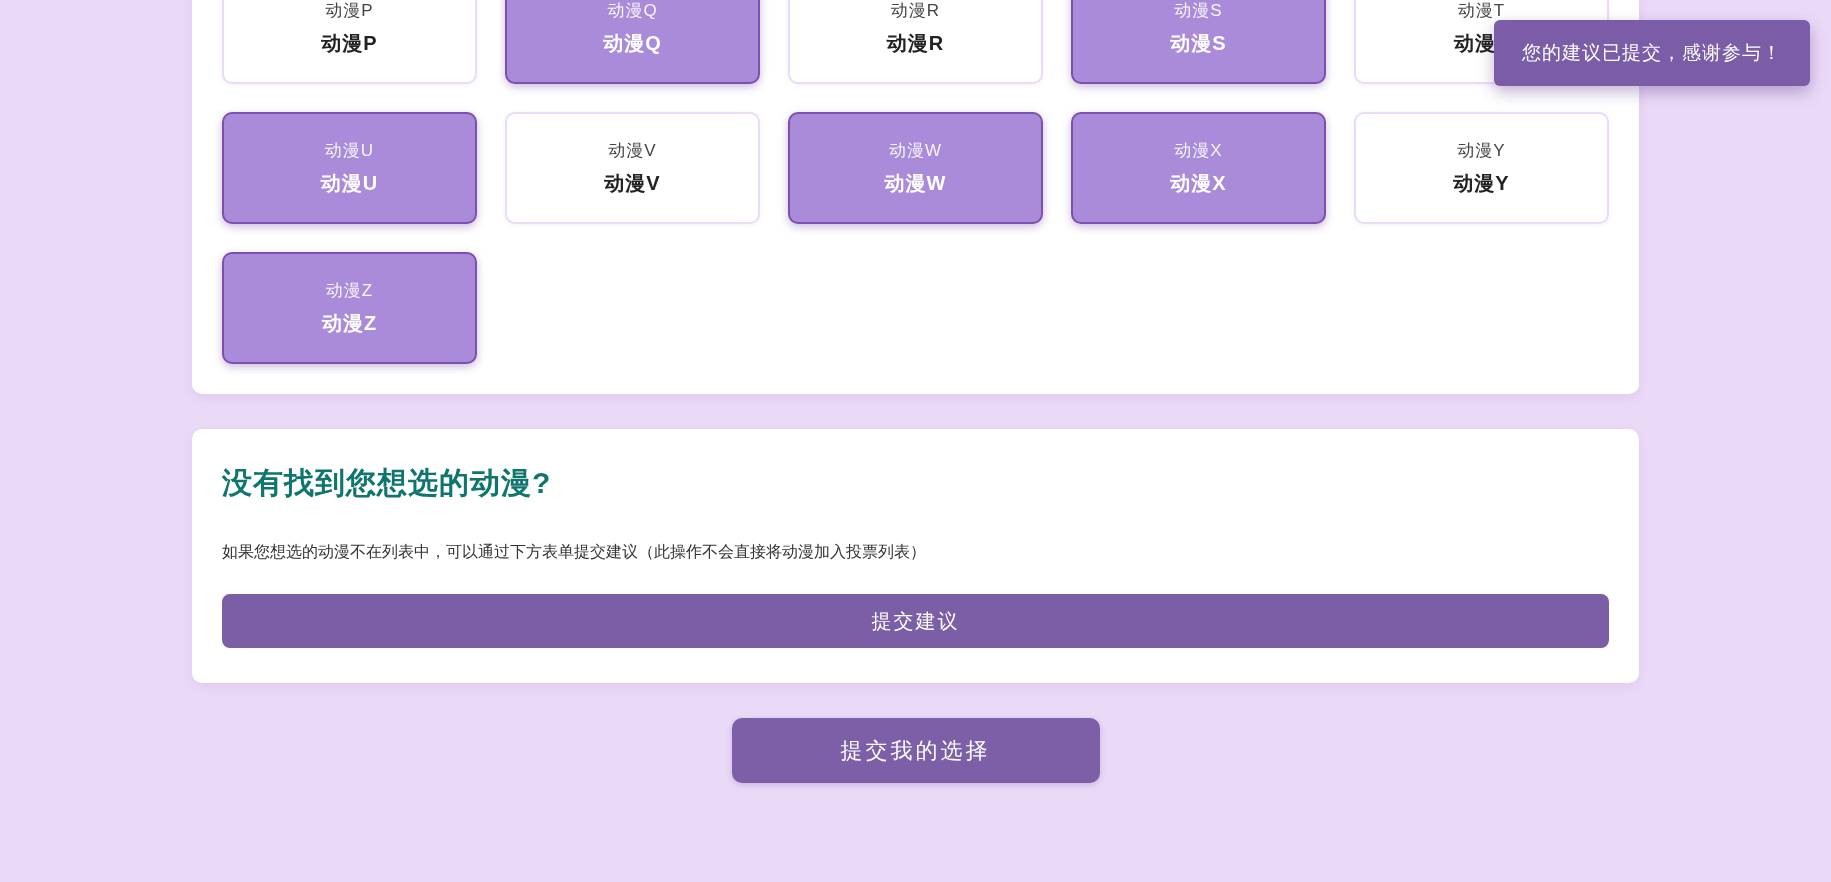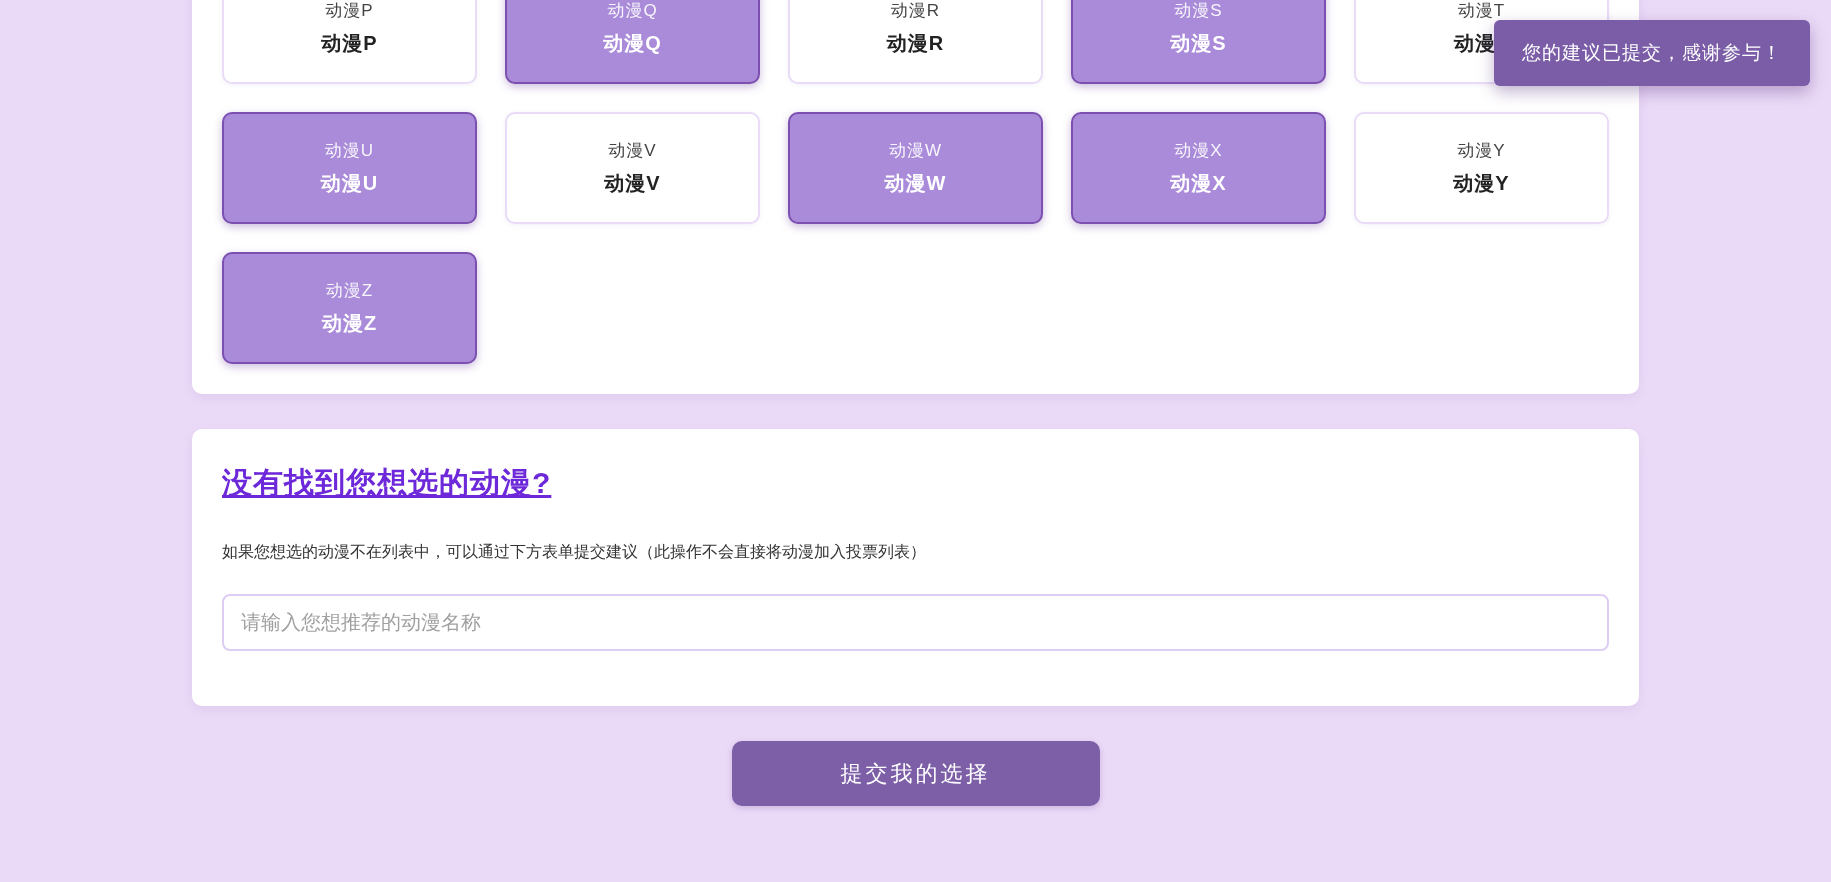--- a/index.html
+++ b/index.html
@@ -69,23 +69,22 @@
 
   .suggest-panel{
     margin-top:35px;
     padding:36px 30px 35px 30px;
   }
   .suggest-heading{
     margin:0 0 38px 0;
     font-size:30px;
     line-height:35px;
     font-weight:bold;
-    color:#6d28d9;
-    letter-spacing:1px;
-    text-decoration:underline;
+    color:#0f766e;
+    letter-spacing:1px;
   }
   .suggest-desc{
     margin:0 0 28px 0;
     font-size:16px;
     line-height:28px;
     color:#333333;
   }
   .suggest-input{
     display:block;
     box-sizing:border-box;
@@ -207,20 +206,20 @@
   <div class="card selected">
     <div class="card-name">动漫Z</div>
     <div class="card-title">动漫Z</div>
   </div>
 </div>
     </section>
 
     <section class="panel suggest-panel">
       <h2 class="suggest-heading">没有找到您想选的动漫?</h2>
       <p class="suggest-desc">如果您想选的动漫不在列表中，可以通过下方表单提交建议（此操作不会直接将动漫加入投票列表）</p>
-      <input class="suggest-input" type="text" placeholder="请输入您想推荐的动漫名称" style="">
+      <button class="suggest-btn">提交建议</button>
     </section>
 
     <button class="main-btn">提交我的选择</button>
   </div>
 
   <div class="toast">您的建议已提交，感谢参与！</div>
 </div>
 
 </body></html>

